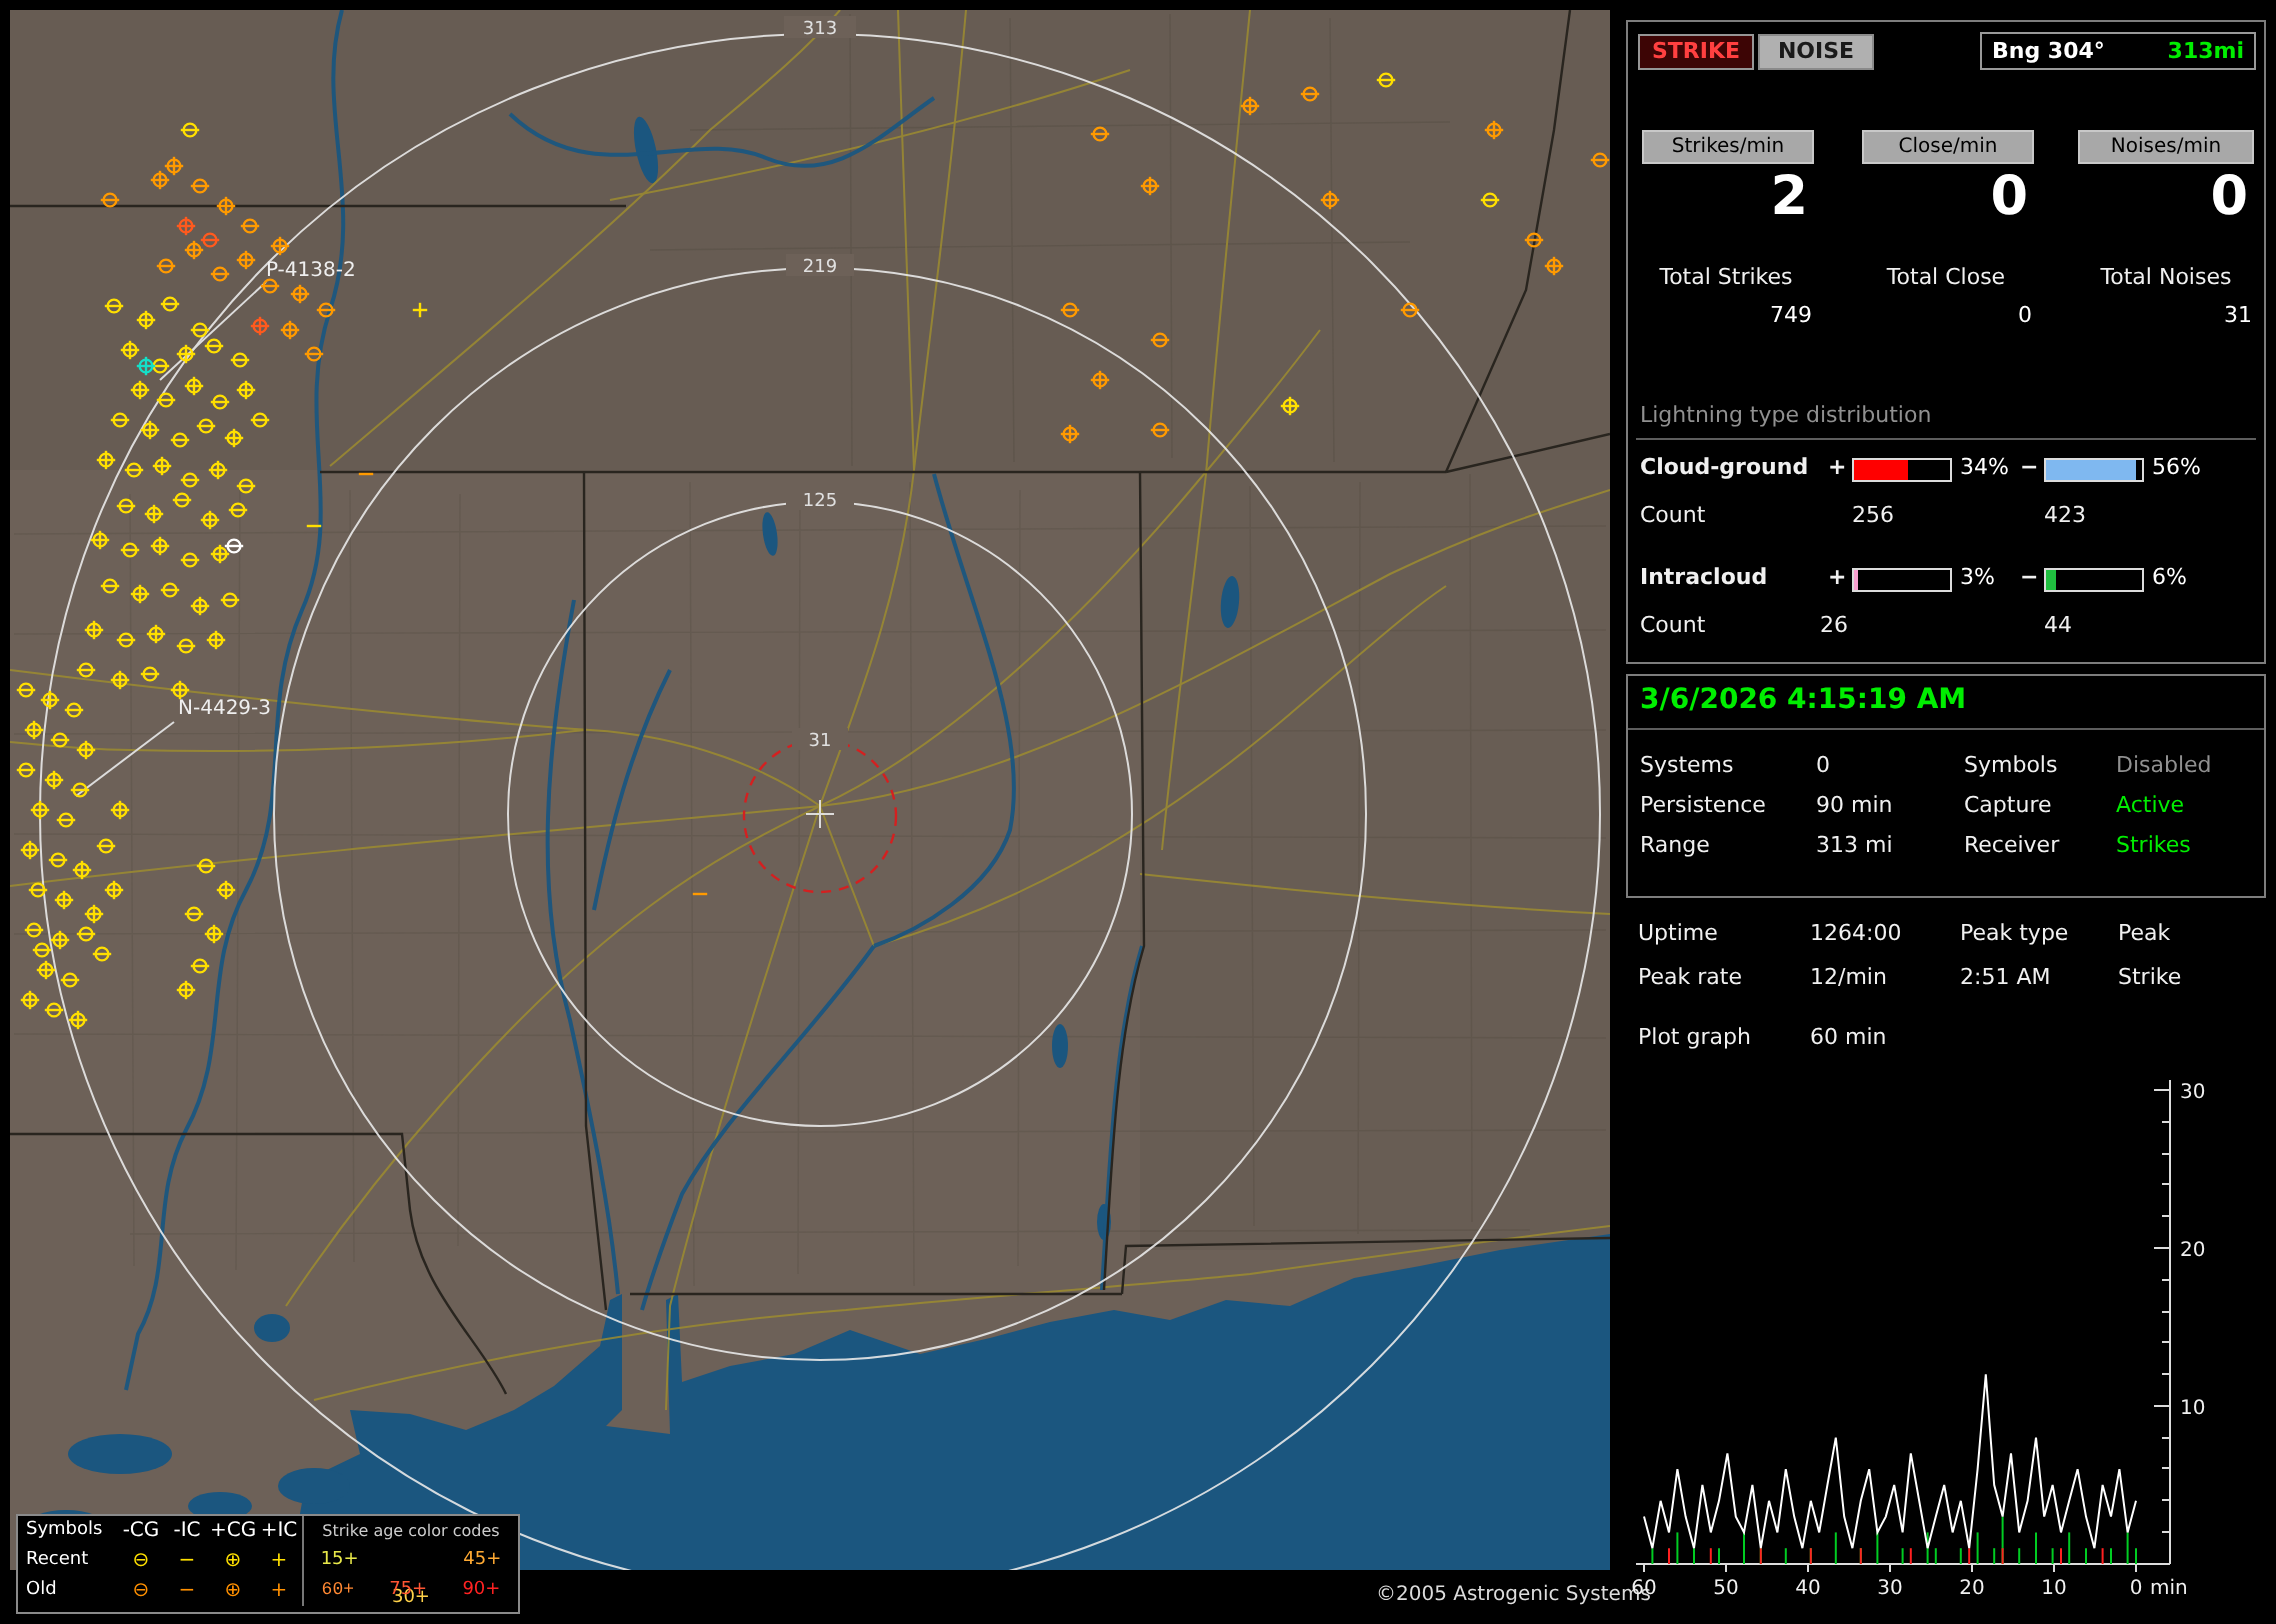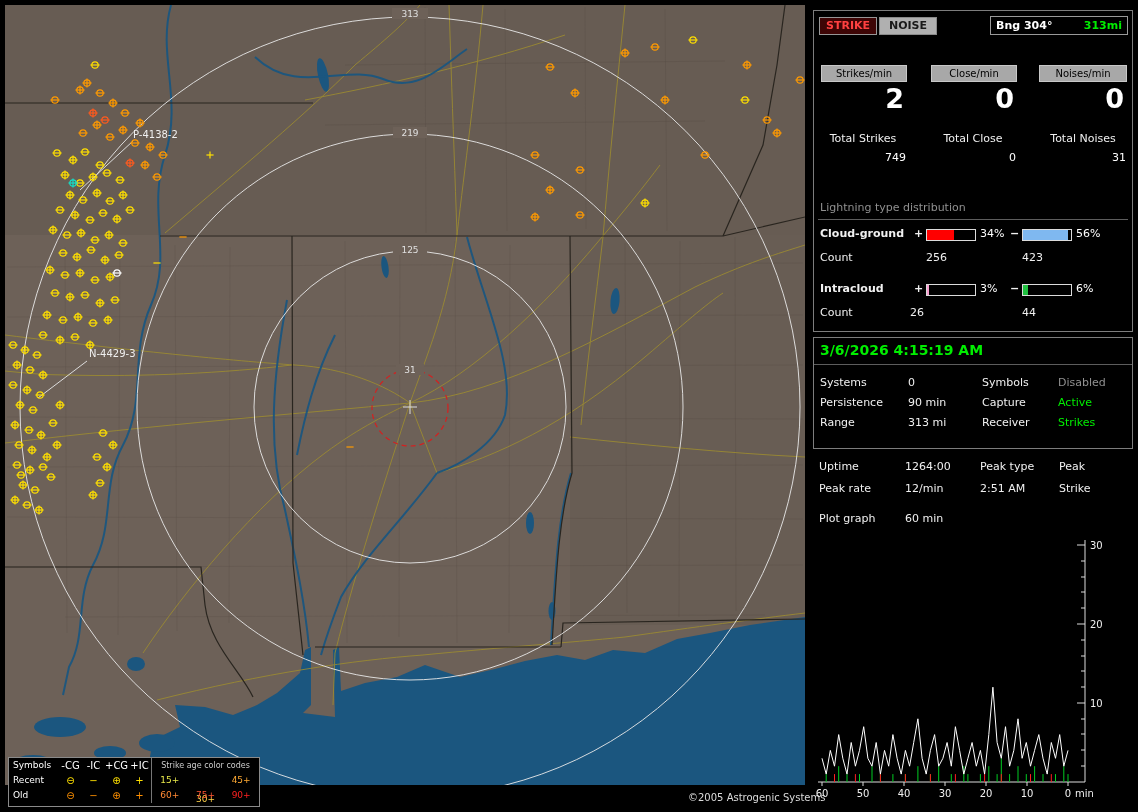--- a/index.html
+++ b/index.html
@@ -739,21 +739,21 @@
       <b style="color: rgb(255, 170, 51);">45+</b>
     </span>
   </div>
   <div class="lg-row">
     <span class="lg-c1">Old</span>
     <span class="lg-cs sym-old" style="color: rgb(255, 144, 0);">⊖</span>
     <span class="lg-cs sym-old" style="color: rgb(255, 144, 0);">−</span>
     <span class="lg-cs sym-old" style="color: rgb(255, 144, 0);">⊕</span>
     <span class="lg-cs sym-old" style="color: rgb(255, 144, 0);">+</span>
     <span class="lg-age">
-      <b style="color: rgb(255, 136, 51);">60+</b>
+      <b style="color: rgb(255, 136, 51); font-family: Liberation Mono, monospace;">60+</b>
       <b style="color: rgb(255, 85, 51);">75+</b>
       <b style="color: rgb(255, 34, 34);">90+</b>
     </span>
   </div>
 </div>
 
 <div class="copy" style="left:688px;top:792px">©2005 Astrogenic Systems</div>
 
 <div class="panel" style="left:813px;top:10px;width:318px;height:320px">
   <div class="btn strike-btn" style="left:5px;top:6px;width:56px;height:16px">STRIKE</div>

